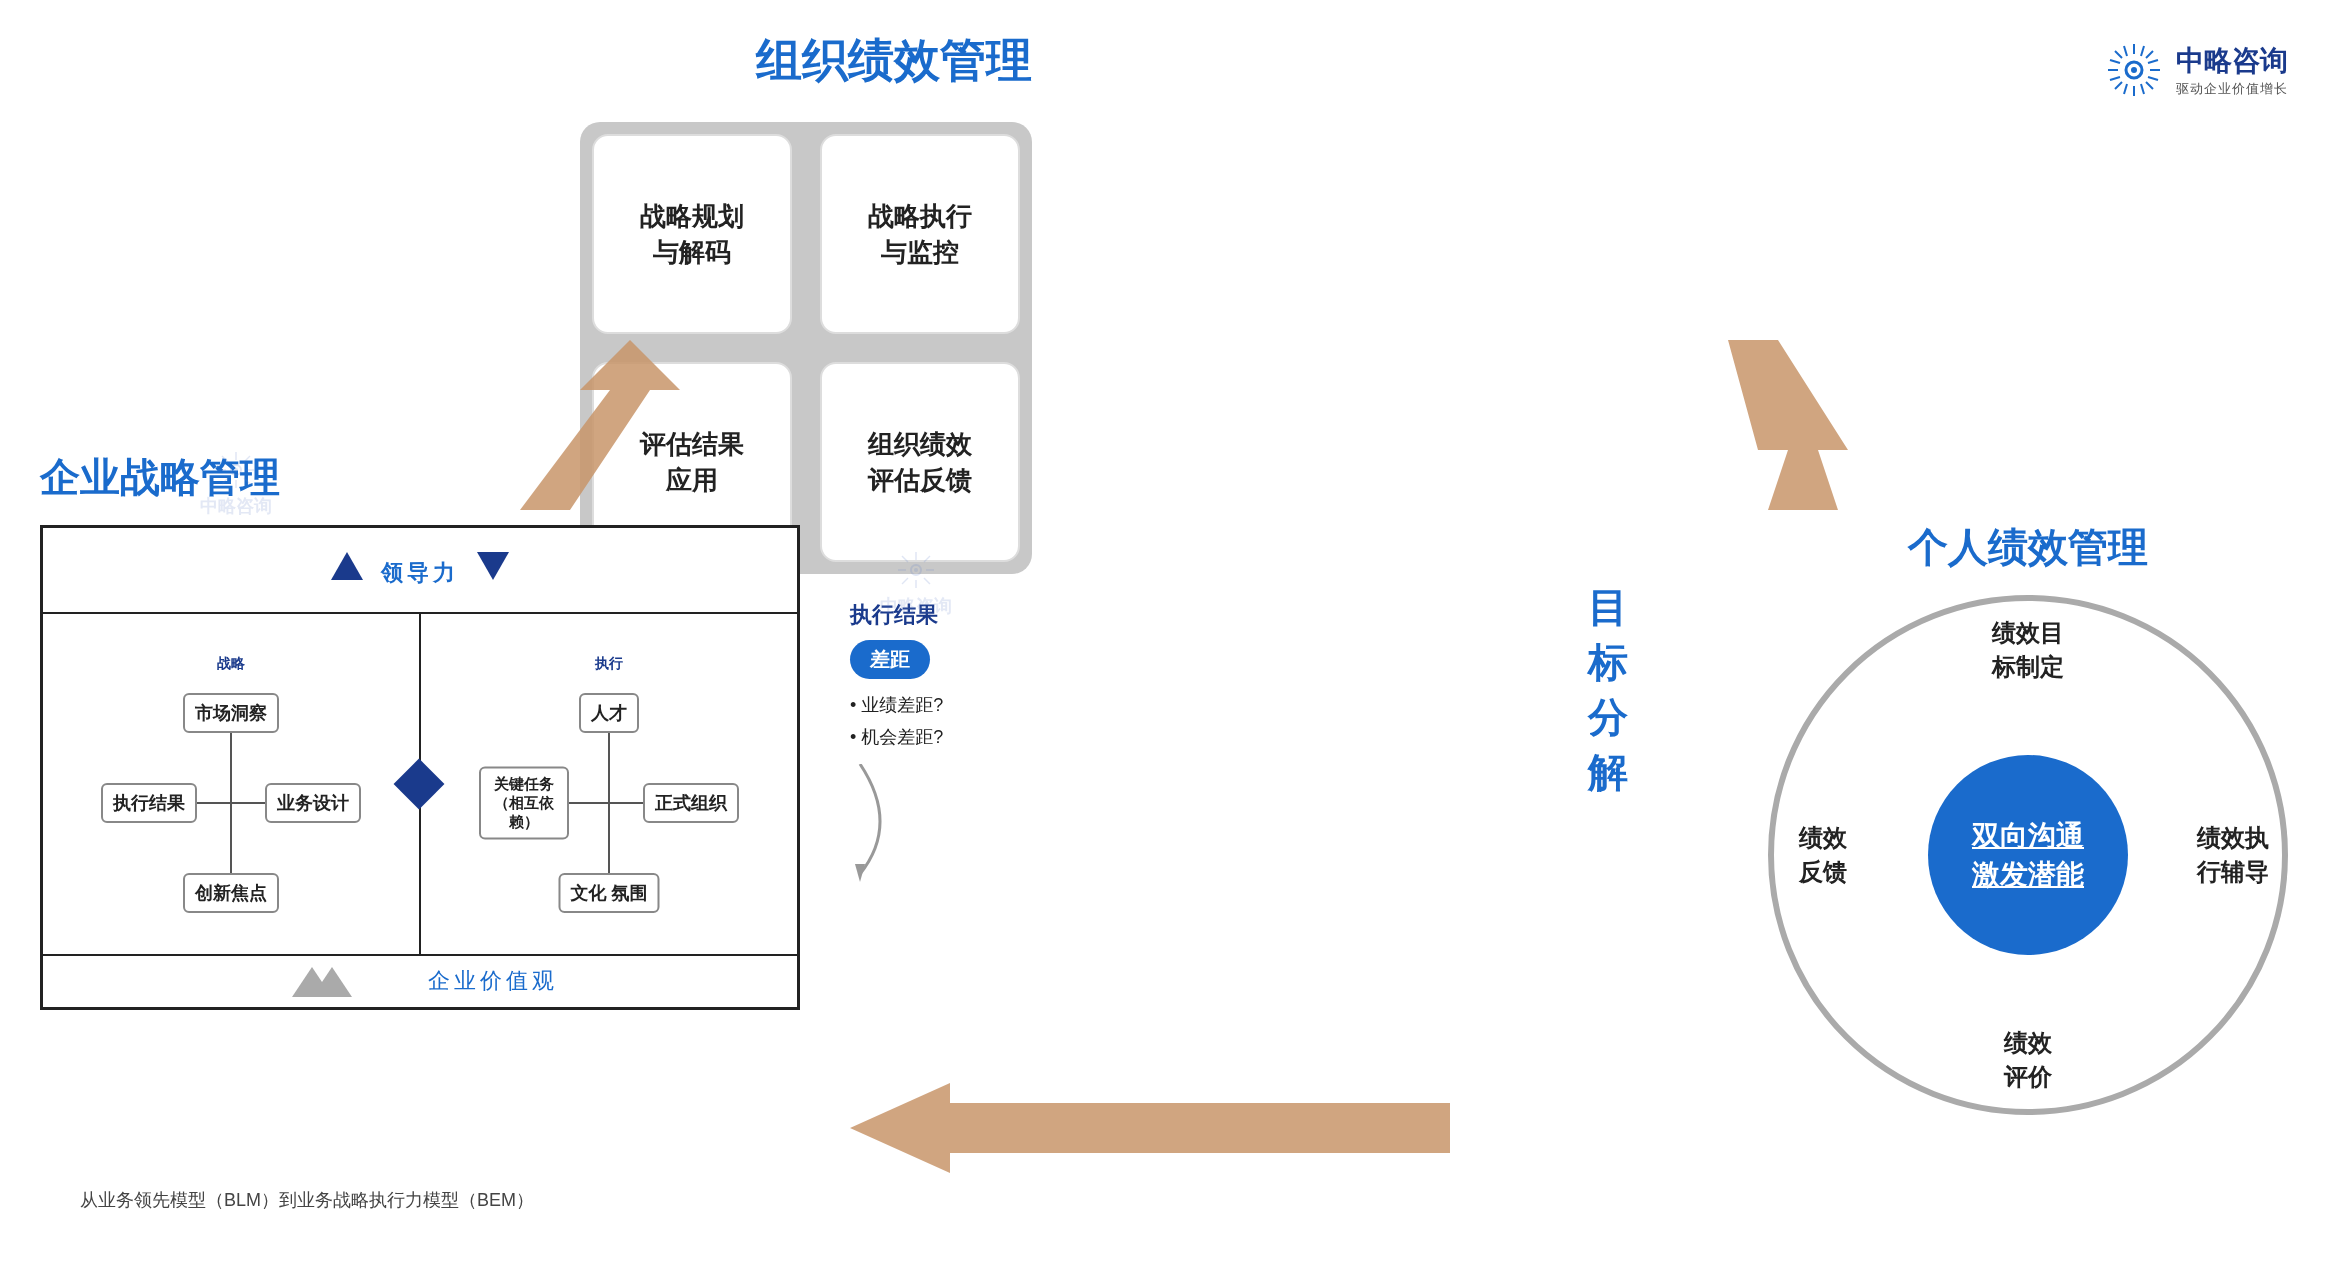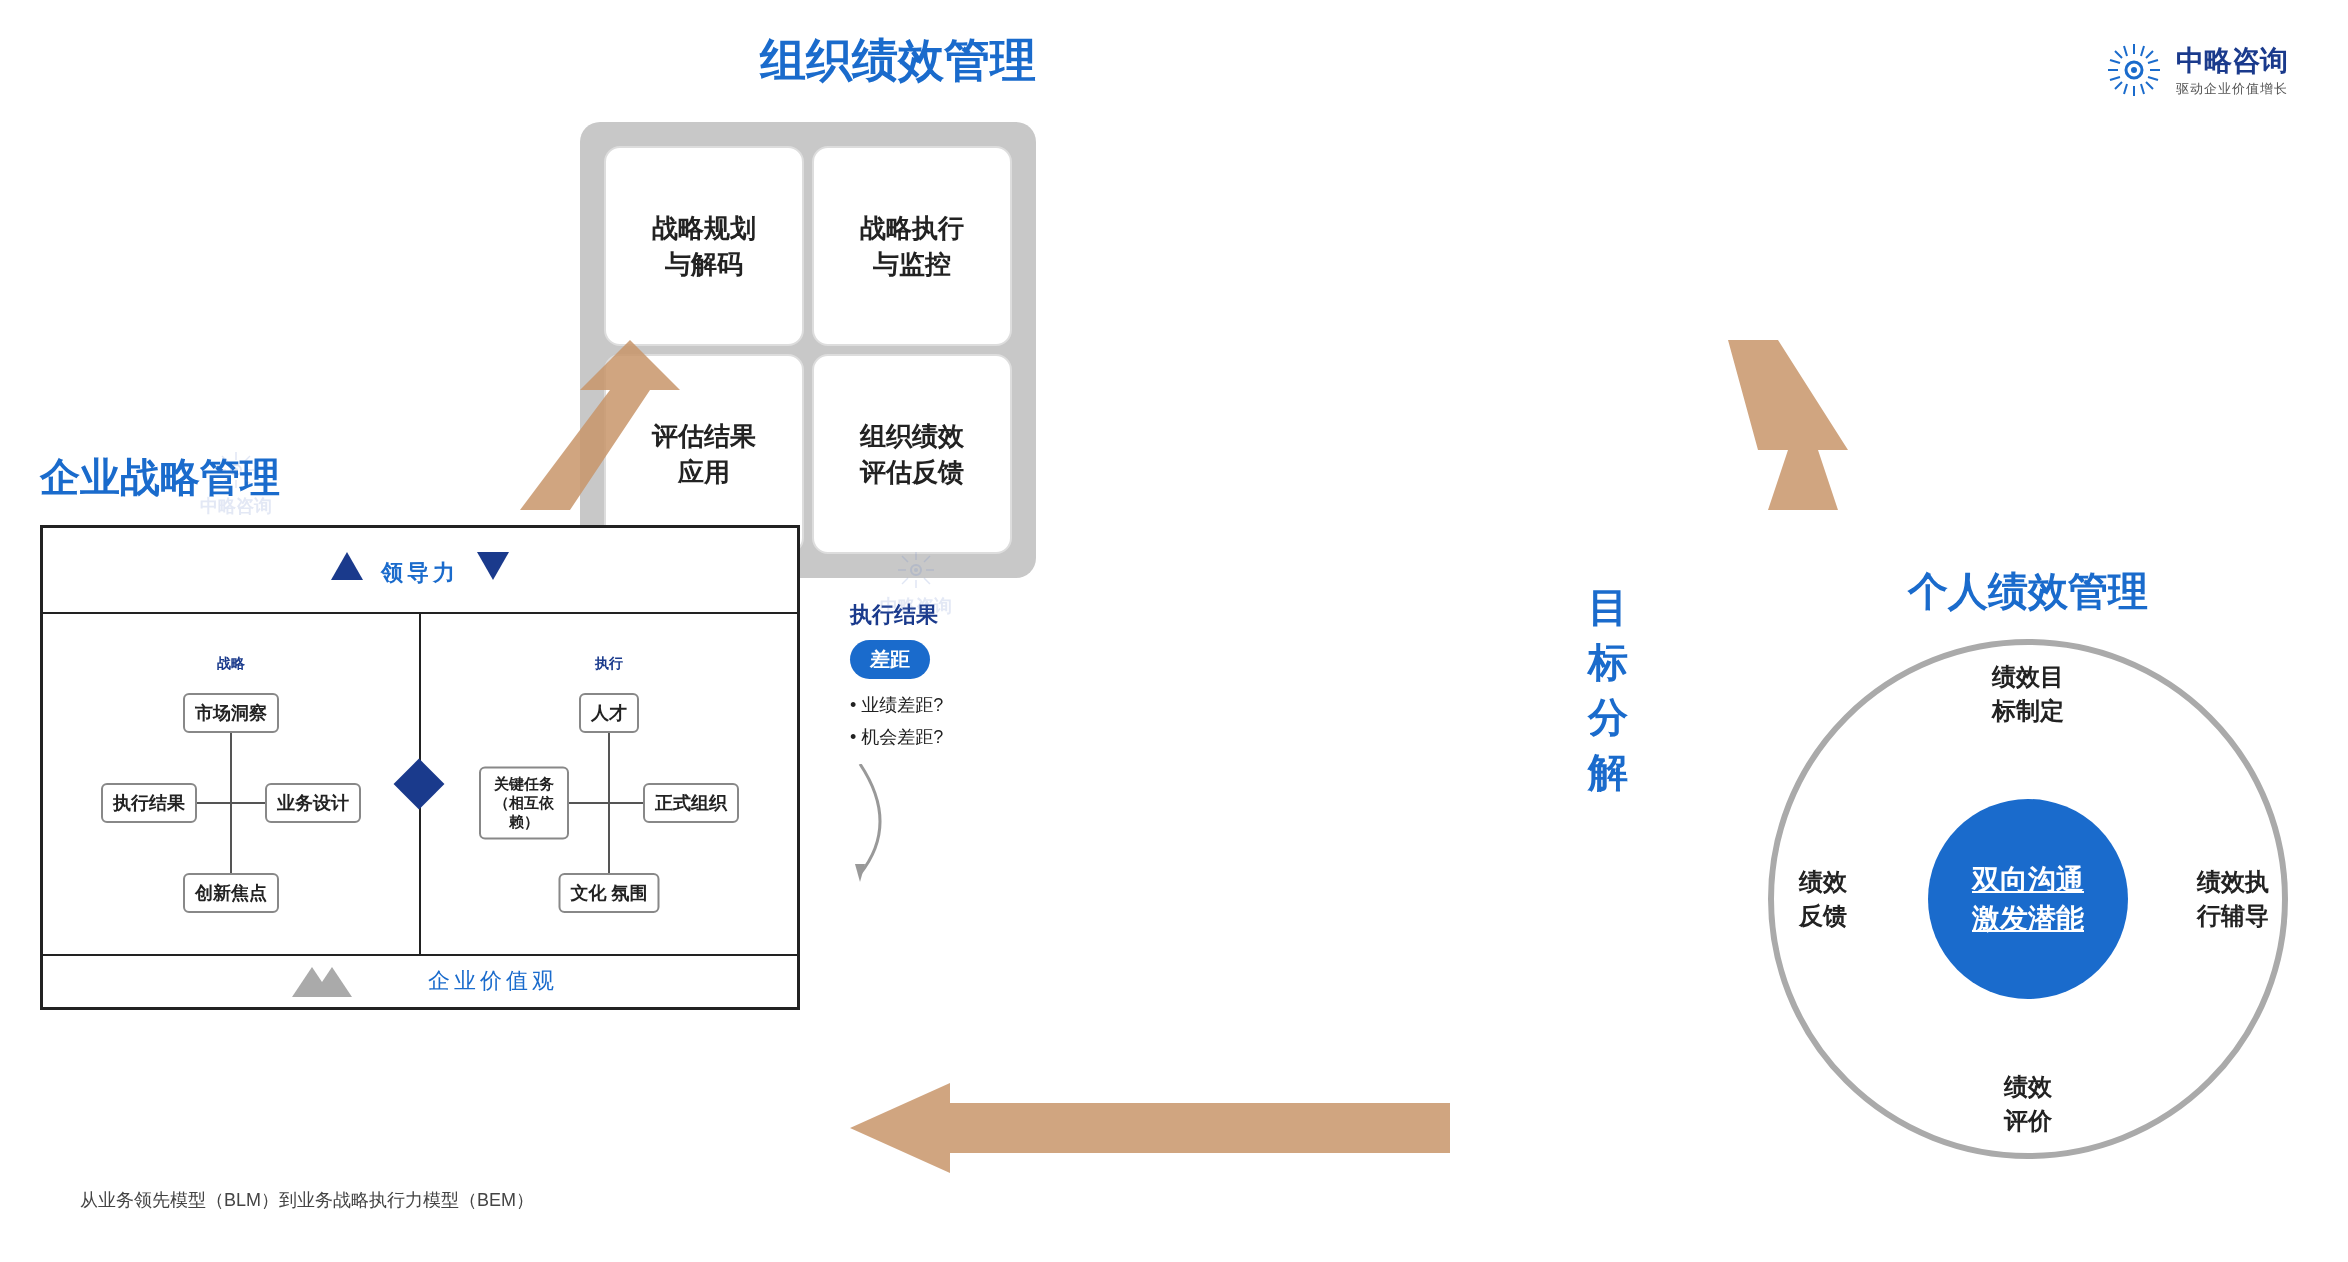--- a/index.html
+++ b/index.html
@@ -52,23 +52,23 @@
     .org-perf-title {
       font-size: 46px;
       font-weight: bold;
       color: #1a6bcc;
       margin-bottom: 30px;
     }
     .four-quadrant {
       display: grid;
       grid-template-columns: 200px 200px;
       grid-template-rows: 200px 200px;
-      gap: 8px;
+      gap: 28px;
       background: #c8c8c8;
-      padding: 24px;
+      padding: 12px;
       border-radius: 20px;
     }
     .quadrant-cell {
       background: #fff;
       border-radius: 16px;
       display: flex;
       align-items: center;
       justify-content: center;
       text-align: center;
       font-size: 26px;
@@ -106,21 +106,20 @@
       right: 60px;
       display: flex;
       flex-direction: column;
       align-items: center;
     }
     .personal-perf-title {
       font-size: 40px;
       font-weight: bold;
       color: #1a6bcc;
       margin-bottom: 20px;
-      margin-top: 44px;
     }
     .circle-diagram {
       position: relative;
       width: 520px;
       height: 520px;
     }
     .circle-outer {
       position: absolute;
       top: 0; left: 0;
       width: 520px;

